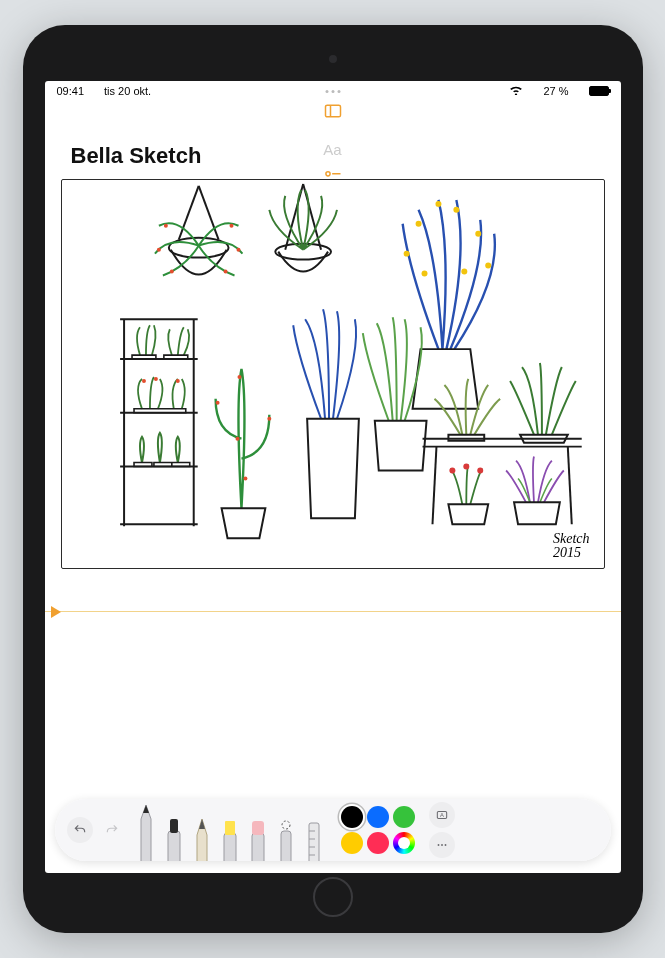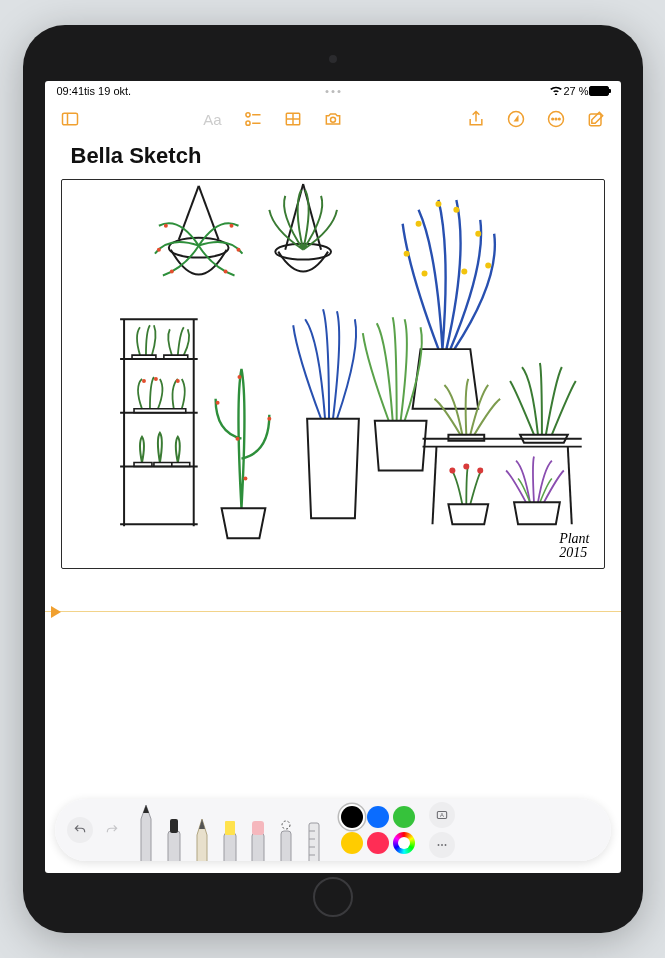--- a/index.html
+++ b/index.html
@@ -57,21 +57,21 @@
   .status-bar {
     height: 20px;
     display: flex;
     justify-content: space-between;
     align-items: center;
     padding: 0 12px;
     font-size: 11px;
     font-weight: 500;
     color: #000;
   }
-  .status-left, .status-right { display: flex; align-items: center; gap: 0; }
+  .status-left, .status-right { display: flex; align-items: center; gap: 20px; }
   .dots-center {
     position: absolute;
     left: 50%;
     transform: translateX(-50%);
     display: flex;
     gap: 3px;
   }
   .dots-center span { width: 3px; height: 3px; background: #bbb; border-radius: 50%; display: block; }
   .battery-icon {
     width: 20px; height: 10px; border: 1px solid #000; border-radius: 2px; position: relative;
@@ -82,20 +82,21 @@
   .battery-fill { background: #000; height: 100%; width: 100%; }
   .wifi-icon svg { width: 14px; height: 10px; }
 
   
   .toolbar {
     height: 36px;
     display: flex;
     align-items: center;
     padding: 0 10px;
     gap: 10px;
+    flex-direction: column;
   }
   .toolbar .spacer { flex: 1; }
   .tb-btn {
     width: 30px;
     height: 28px;
     display: flex;
     align-items: center;
     justify-content: center;
     color: #f0a030;
     border-radius: 6px;
@@ -205,21 +206,21 @@
 
 <div class="ipad">
   <div class="camera"></div>
   <div class="home-button"></div>
 
   <div class="screen">
 
     <div class="status-bar">
       <div class="status-left">
         <span>09:41</span>
-        <span>tis 19 okt.</span>
+        <span>tis 20 okt.</span>
       </div>
       <div class="dots-center">
         <span></span>
           <span></span>
           <span></span>
       </div>
       <div class="status-right">
         <span class="wifi-icon">
           <svg viewBox="0 0 24 16">
               <path d="M12 14a2 2 0 100 4 2 2 0 000-4zm-5-4a9 9 0 0110 0l-2 2a6 6 0 00-6 0zM2 6a16 16 0 0120 0l-2 2a13 13 0 00-16 0z" fill="#000"></path>
@@ -424,21 +425,21 @@
           <g stroke="#8a4db0" stroke-width="1.8" fill="none">
             <path d="M468 324 q-6 -34 -14 -42 M472 324 q-2 -38 0 -46 M476 324 q6 -34 14 -42 M464 324 q-14 -26 -20 -32 M482 324 q14 -26 20 -32"></path>
           </g>
           <g stroke="#5aa24a" stroke-width="1.6" fill="none">
               <path d="M468 324 q-8 -20 -12 -24 M478 324 q8 -20 12 -24"></path>
             </g>
           <path d="M452 324 h46 l-4 22 h-38 z" stroke="#1b1b1b" stroke-width="2" fill="none"></path>
 
         </svg>
         <div class="signature">
-          <div>Plant</div>
+          <div>Sketch</div>
           <div>2015</div>
         </div>
       </div>
 
       <div class="ruler-line"></div>
       <div class="ruler-marker">
         <svg width="10" height="12" viewBox="0 0 10 12">
             <path d="M0 0 L10 6 L0 12 Z" fill="currentColor"></path>
           </svg>
       </div>

